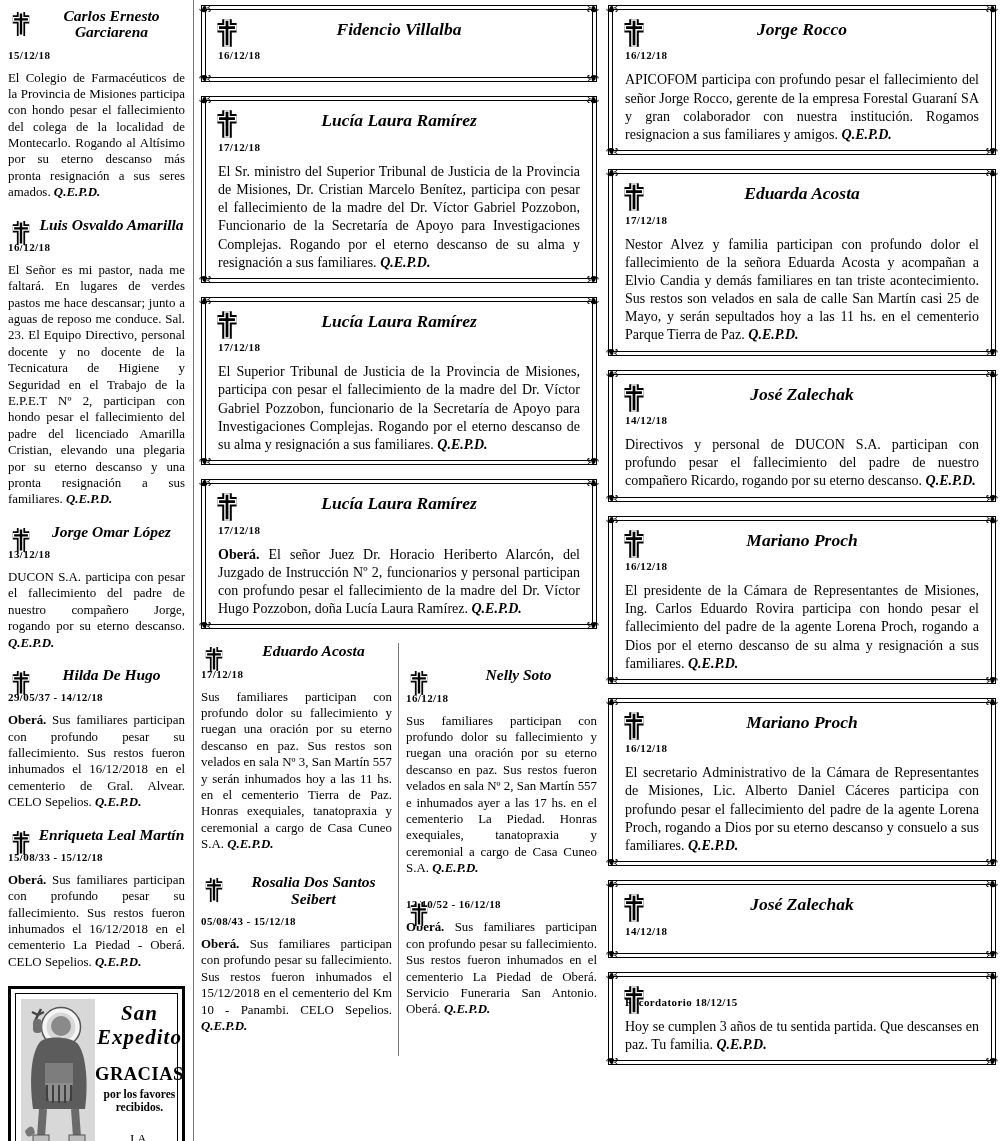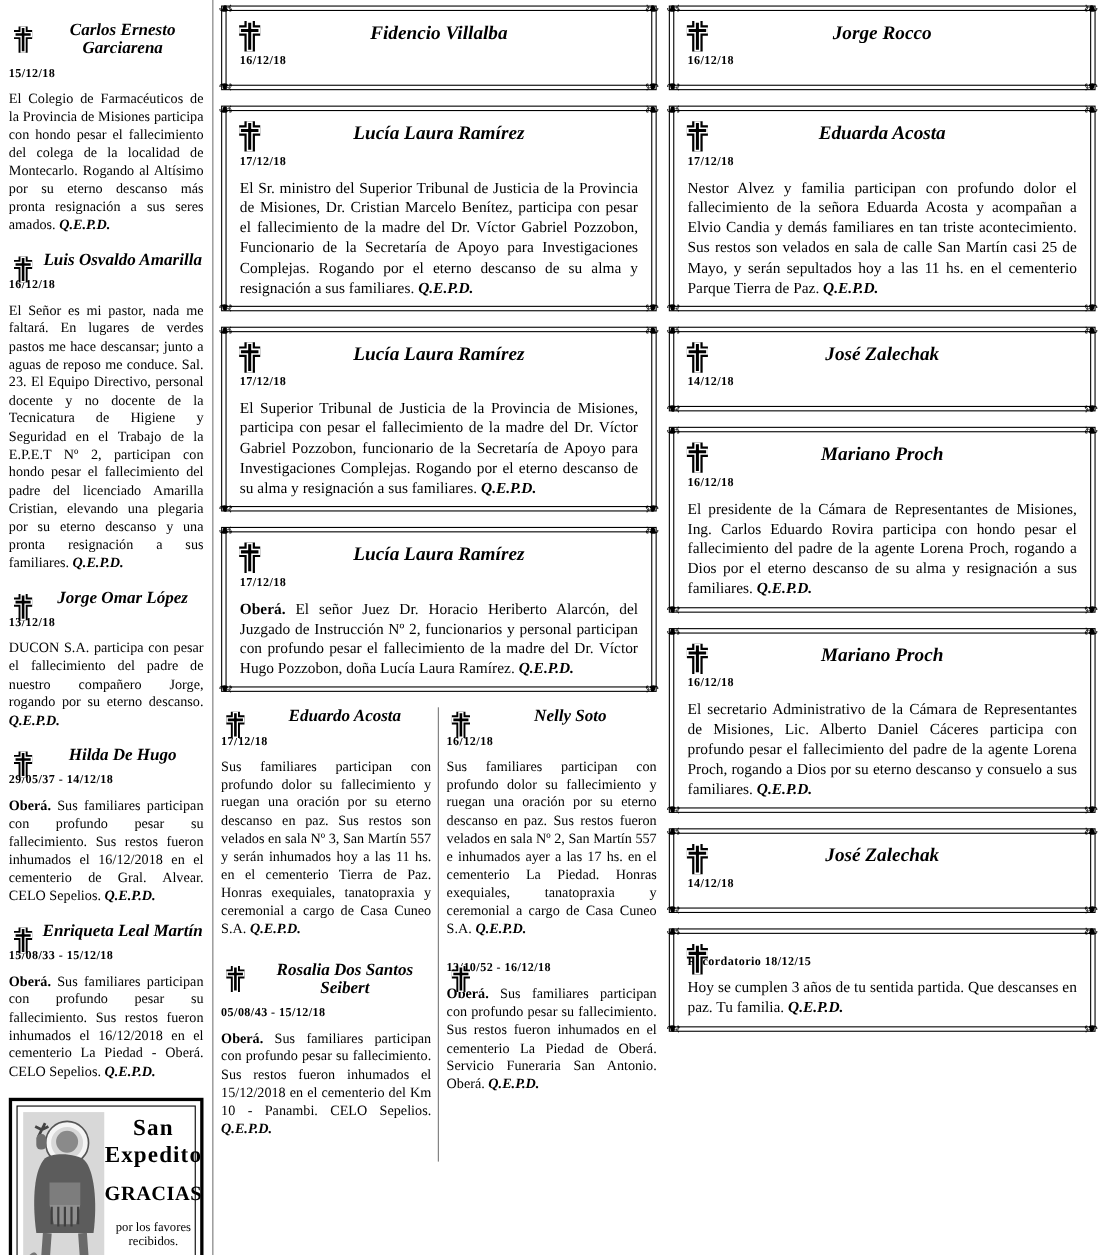--- a/index.html
+++ b/index.html
@@ -8,21 +8,21 @@
     position: relative;
     width: 1000px; height: 1141px;
     margin: 0 auto;
     background: #ffffff;
     color: #000;
     font-family: "Liberation Serif", "DejaVu Serif", serif;
     display: flex;
     overflow: hidden;
   }
   
-  .col-left  { width: 194px; padding: 20px 8px 4px 8px; border-right: 1px solid #777; }
+  .col-left  { width: 194px; padding: 8px 8px 4px 8px; border-right: 1px solid #777; }
   .col-mid   { width: 410px; padding: 5px 7px 0 7px; }
   .col-right { width: 396px; padding: 5px 4px 0 4px; }
 
   
   .notice { margin-bottom: 16px; }
   .nhead { position: relative; }
   .cross { display: inline-block; line-height: 0; }
   .nname {
     font-style: italic; font-weight: 700;
     text-align: center; line-height: 1.05;
@@ -65,44 +65,44 @@
   }
   .c-tl { top: -5px; left: -4px;  transform: scaleX(-1); }
   .c-tr { top: -5px; right: -4px; }
   .c-bl { bottom: -5px; left: -4px;  transform: scale(-1,-1); }
   .c-br { bottom: -5px; right: -4px; transform: scaleY(-1); }
 
   
   .subcols { display: flex; margin-top: 4px; }
   .subcol { flex: 1 1 0; min-width: 0; }
   .subcol-l { padding-right: 6px; font-family: Liberation Serif, serif; }
-  .subcol-r { padding-left: 7px; }
+  .subcol-r { padding-left: 7px; margin-top: 24px; }
   .subdiv { width: 1px; background: #777; }
   .subcol .plain .nname { margin-left: 34px; }
   .subcol .notice { margin-bottom: 22px; }
 
   
   .ad {
     border: 3px solid #000;
     outline: 1px solid #000;
     outline-offset: -8px;
     padding: 10px;
     height: 182px;
     display: flex;
     margin-top: 4px;
   }
   .ad-art { width: 74px; flex: 0 0 74px; }
   .ad-text { flex: 1; text-align: center; padding-top: 2px; }
   .ad-title {
-    font-weight: 700;
+    font-style: italic; font-weight: 700;
     font-size: 21px; line-height: 1.15;
     letter-spacing: 1px;
   }
   .ad-thanks { font-weight: 700; font-size: 18.5px; margin-top: 14px; letter-spacing: .5px; }
-  .ad-sub { font-weight: 400; font-size: 11.5px; line-height: 1.2; margin-top: 13px; }
+  .ad-sub { font-weight: 700; font-size: 11.5px; line-height: 1.2; margin-top: 3px; }
   .ad-sig { font-size: 13px; margin-top: 16px; }
 </style>
 </head>
 <body>
 
 <div class="page">
 
   <section class="col-left">
     <div>
   <article class="notice plain">
@@ -354,20 +354,21 @@
     <span class="corner c-br">❧</span>
     <span class="cross">
       <svg width="26" height="34" viewBox="0 0 24 32" aria-hidden="true">
         <path d="M12 3 V29 M3 11 H21" stroke="#000" stroke-width="9"></path>
         <path d="M12 3 V29 M3 11 H21" stroke="#fff" stroke-width="5.2"></path>
         <path d="M12 4.5 V27.5 M4.5 11 H19.5" stroke="#000" stroke-width="2.6"></path>
       </svg>
     </span>
     <h3 class="nname">Jorge Rocco</h3>
     <div class="ndate">16/12/18</div>
+    <p class="nbody"> <span>APICOFOM participa con profundo pesar el fallecimiento del señor Jorge Rocco, gerente de la empresa Forestal Guaraní SA y gran colaborador con nuestra institución. Rogamos resignacion a sus familiares y amigos.</span> <b class="qepd">Q.E.P.D.</b></p>
   </article>
 
   <article class="notice box">
     <span class="corner c-tl">❧</span>
     <span class="corner c-tr">❧</span>
     <span class="corner c-bl">❧</span>
     <span class="corner c-br">❧</span>
     <span class="cross">
       <svg width="26" height="34" viewBox="0 0 24 32" aria-hidden="true">
         <path d="M12 3 V29 M3 11 H21" stroke="#000" stroke-width="9"></path>
@@ -387,20 +388,21 @@
     <span class="corner c-br">❧</span>
     <span class="cross">
       <svg width="26" height="34" viewBox="0 0 24 32" aria-hidden="true">
         <path d="M12 3 V29 M3 11 H21" stroke="#000" stroke-width="9"></path>
         <path d="M12 3 V29 M3 11 H21" stroke="#fff" stroke-width="5.2"></path>
         <path d="M12 4.5 V27.5 M4.5 11 H19.5" stroke="#000" stroke-width="2.6"></path>
       </svg>
     </span>
     <h3 class="nname">José Zalechak</h3>
     <div class="ndate">14/12/18</div>
+    <p class="nbody"> <span>Directivos y personal de DUCON S.A. participan con profundo pesar el fallecimiento del padre de nuestro compañero Ricardo, rogando por su eterno descanso.</span> <b class="qepd">Q.E.P.D.</b></p>
   </article>
 
   <article class="notice box">
     <span class="corner c-tl">❧</span>
     <span class="corner c-tr">❧</span>
     <span class="corner c-bl">❧</span>
     <span class="corner c-br">❧</span>
     <span class="cross">
       <svg width="26" height="34" viewBox="0 0 24 32" aria-hidden="true">
         <path d="M12 3 V29 M3 11 H21" stroke="#000" stroke-width="9"></path>

